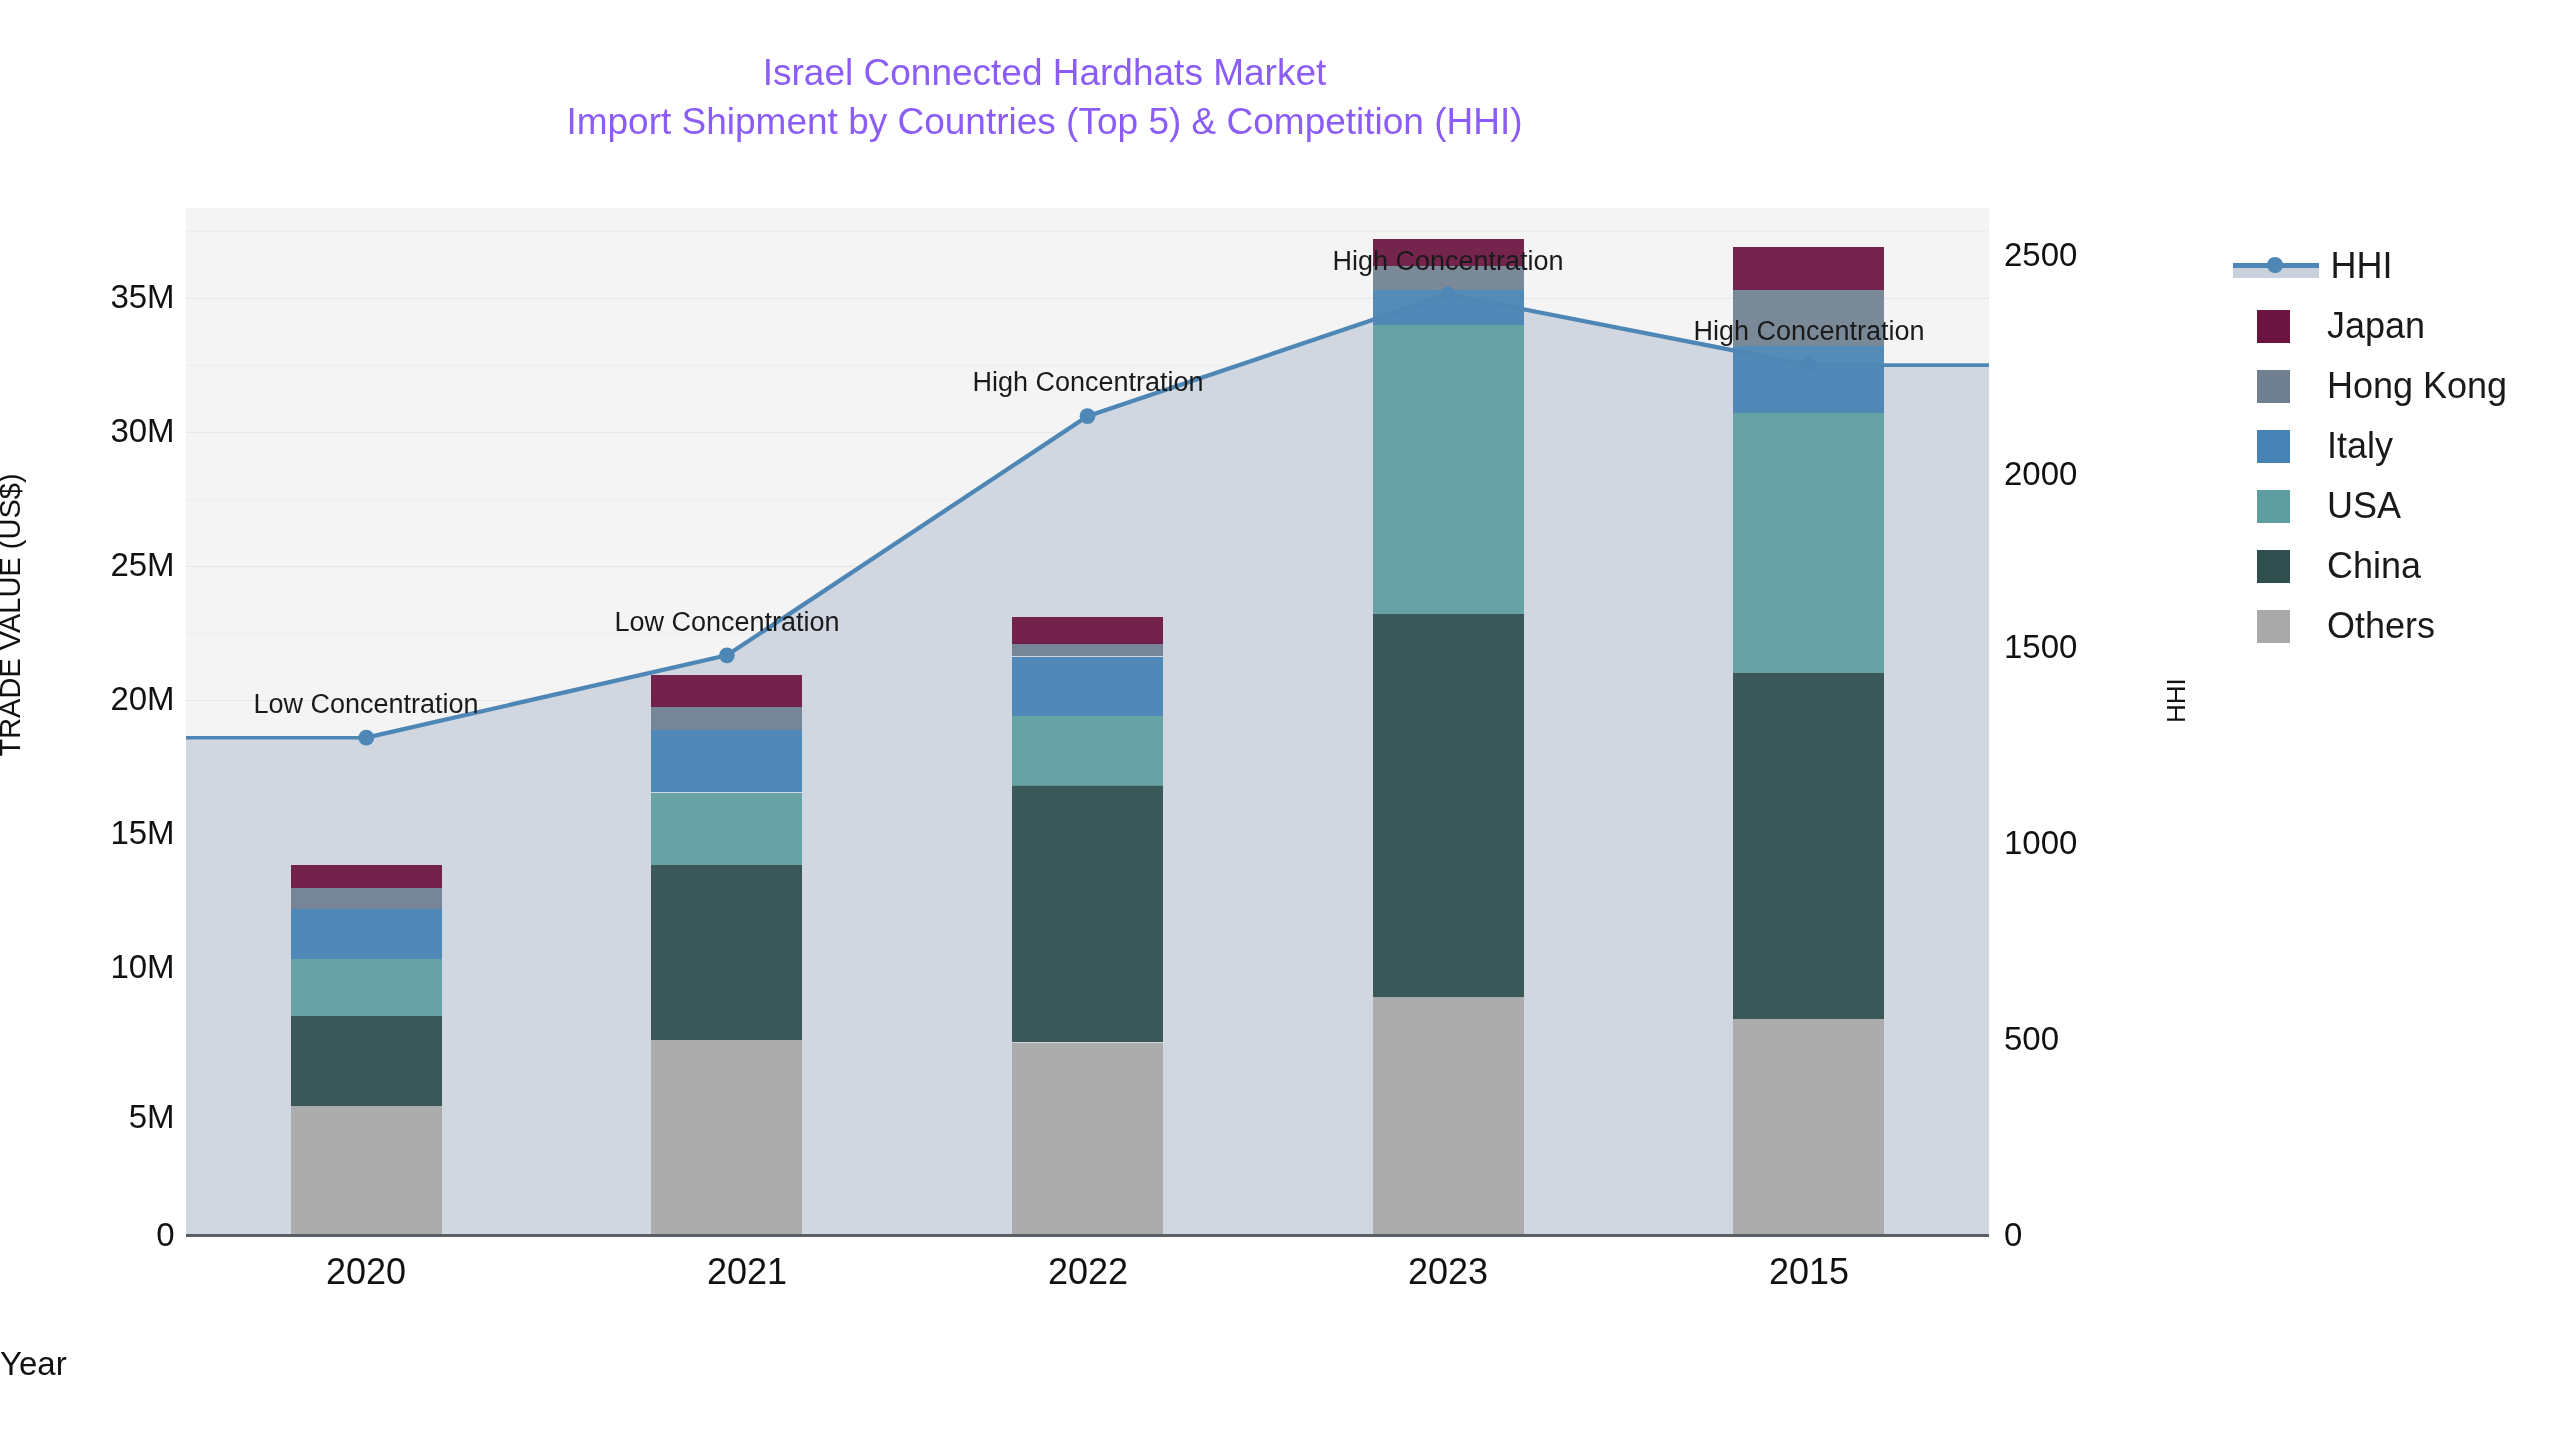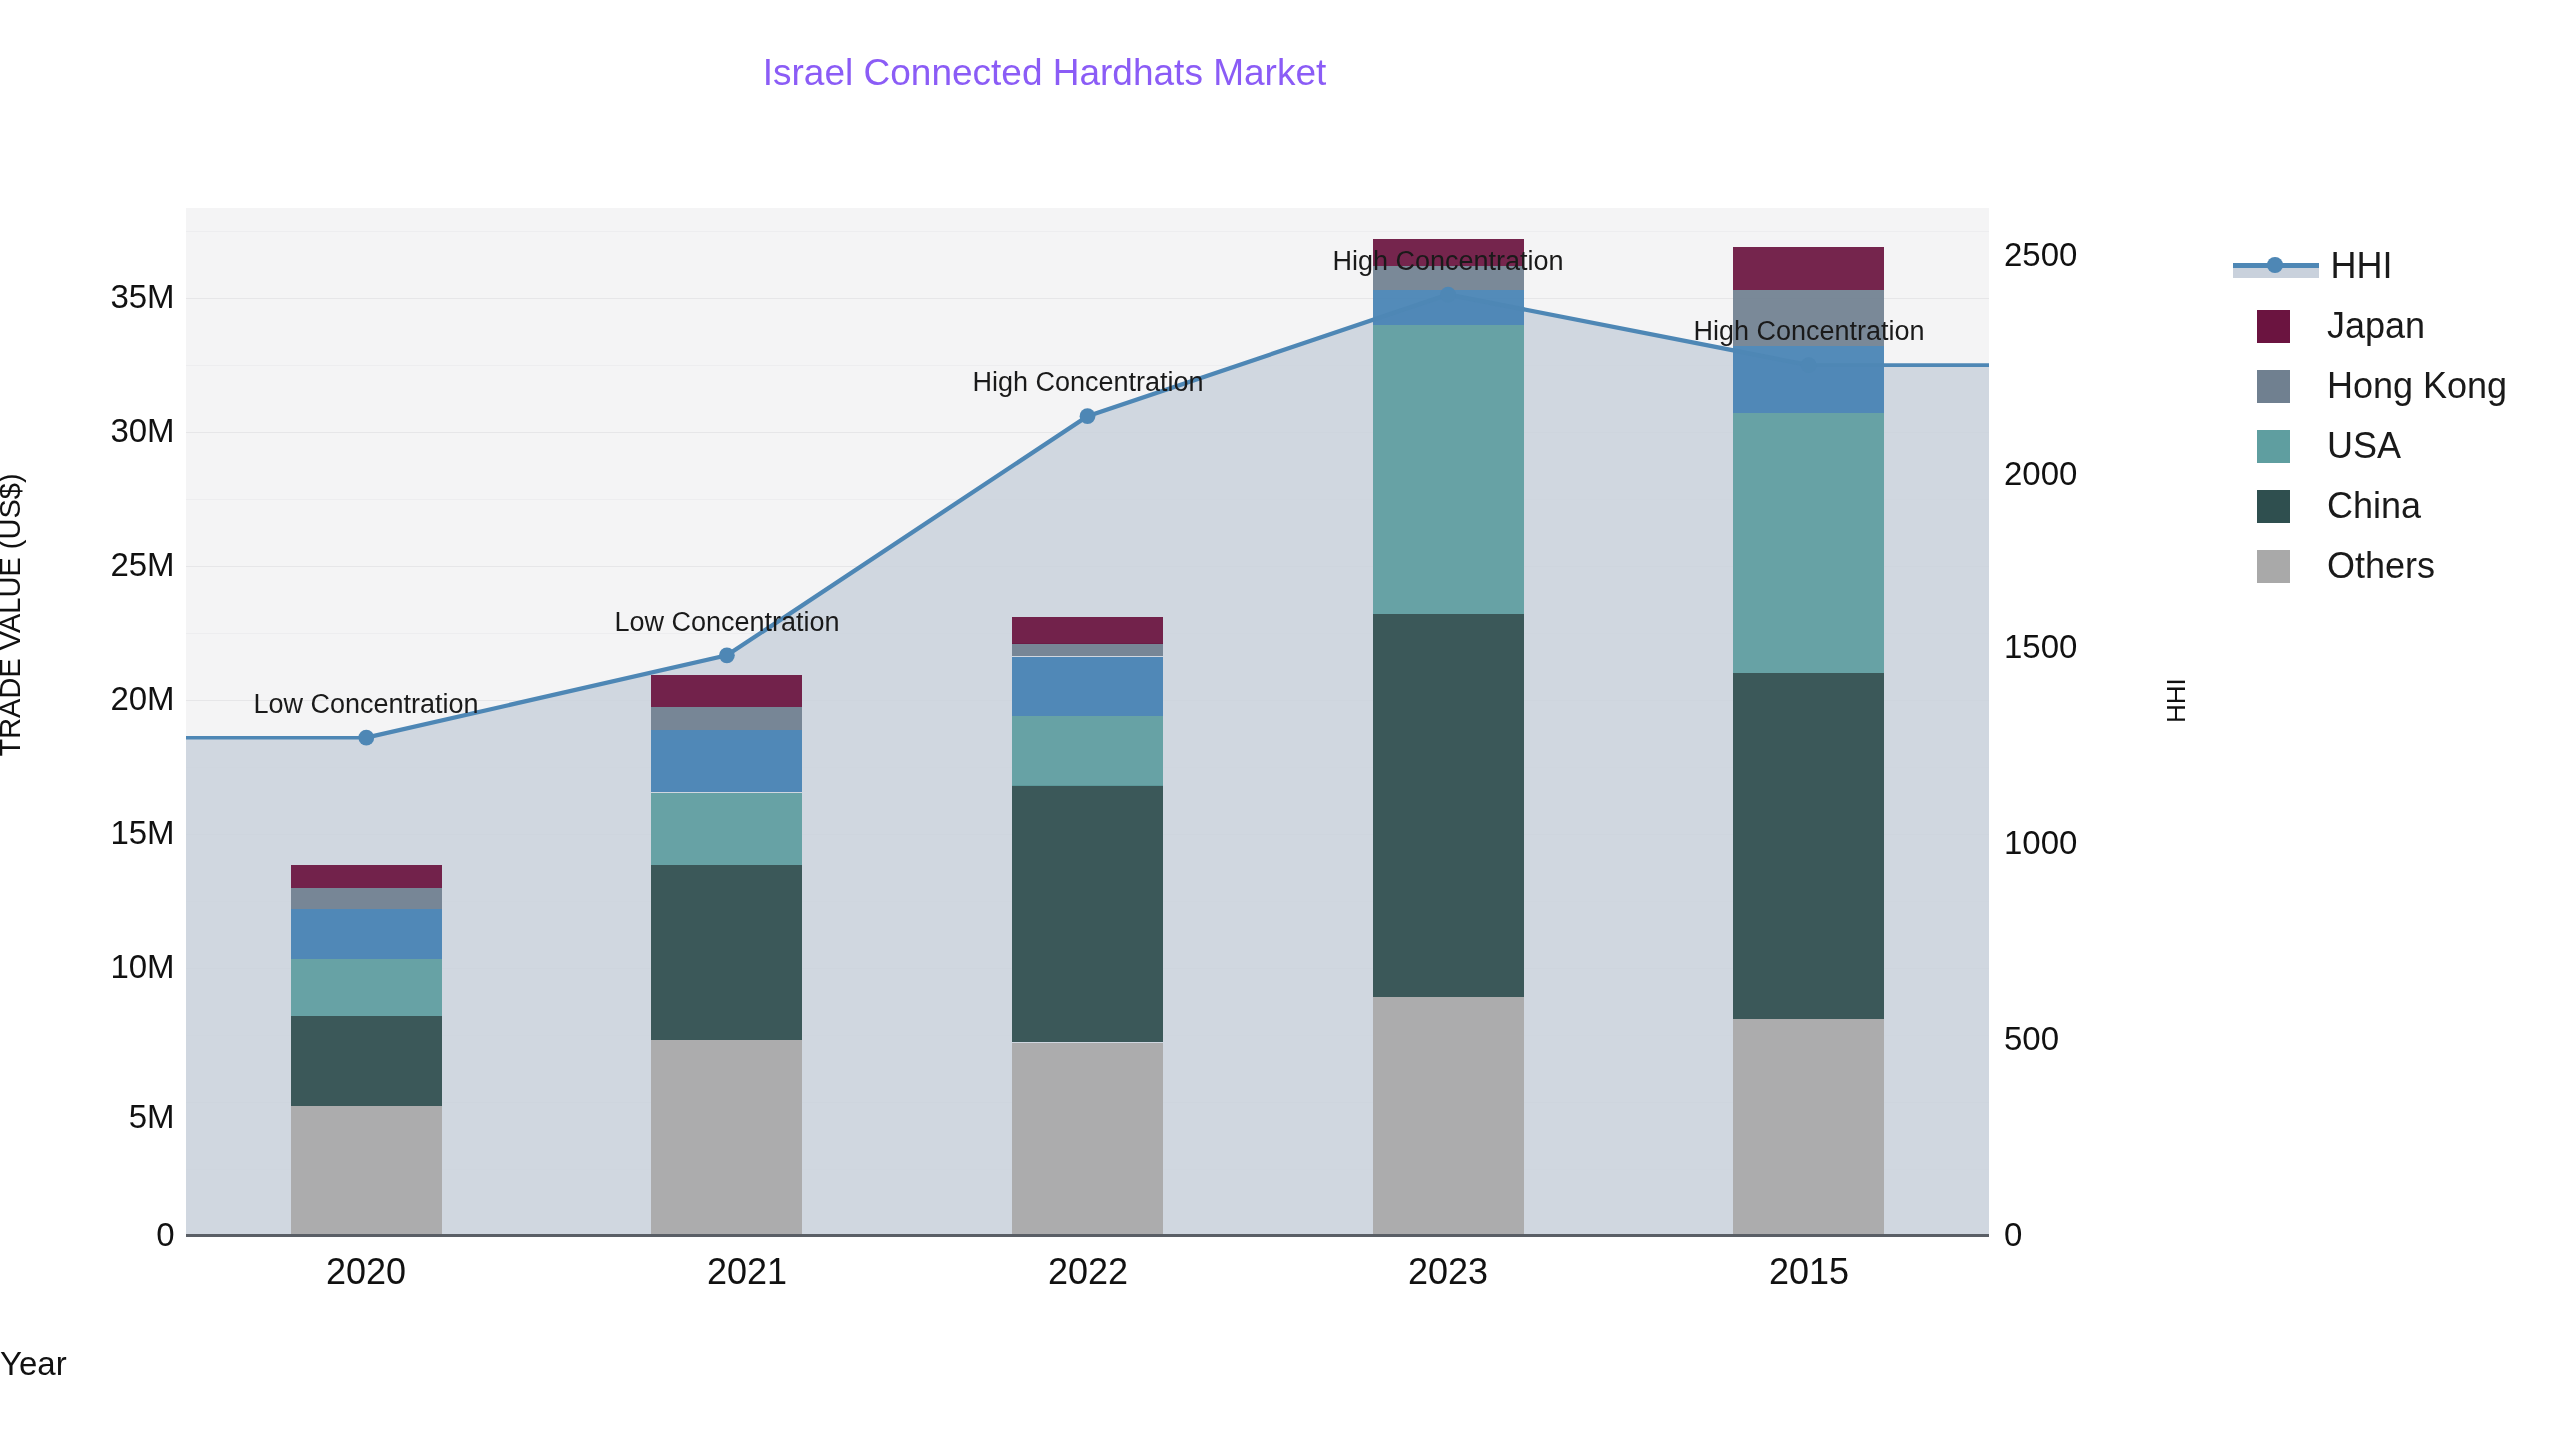--- a/index.html
+++ b/index.html
@@ -40,20 +40,21 @@
   .legend-line-marker .lmdot{position:absolute;left:34px;top:7.9px;width:15.7px;height:15.7px;border-radius:50%;background:#4e87b5;}
   .legend-label{font-size:36px;color:#1a1a1a;white-space:nowrap;}
 </style>
 </head>
 <body>
 
 <div id="root">
 
   <div class="title-block">
     <div class="title-line">Israel Connected Hardhats Market</div>
+    <div class="title-line">Import Shipment by Countries (Top 5) &amp; Competition (HHI)</div>
   </div>
 
   <div class="plot" id="plot">
       <div class="gridline" style="top: 1028px;"></div>
       <div class="gridline minor" style="top: 961px;"></div>
       <div class="gridline" style="top: 894px;"></div>
       <div class="gridline minor" style="top: 827px;"></div>
       <div class="gridline" style="top: 760px;"></div>
       <div class="gridline minor" style="top: 693px;"></div>
       <div class="gridline" style="top: 626px;"></div>
@@ -162,20 +163,24 @@
       </div>
       <div class="legend-row">
         <span class="legend-swatch" style="background: rgb(107, 20, 64); margin-left: 24px; margin-right: 37px;"></span>
         <span class="legend-label">Japan</span>
       </div>
       <div class="legend-row">
         <span class="legend-swatch" style="background: rgb(112, 128, 144); margin-left: 24px; margin-right: 37px;"></span>
         <span class="legend-label">Hong Kong</span>
       </div>
       <div class="legend-row">
+        <span class="legend-swatch" style="background: rgb(70, 130, 180); margin-left: 24px; margin-right: 37px;"></span>
+        <span class="legend-label">Italy</span>
+      </div>
+      <div class="legend-row">
         <span class="legend-swatch" style="background: rgb(95, 158, 160); margin-left: 24px; margin-right: 37px;"></span>
         <span class="legend-label">USA</span>
       </div>
       <div class="legend-row">
         <span class="legend-swatch" style="background: rgb(47, 79, 79); margin-left: 24px; margin-right: 37px;"></span>
         <span class="legend-label">China</span>
       </div>
       <div class="legend-row">
         <span class="legend-swatch" style="background: rgb(169, 169, 169); margin-left: 24px; margin-right: 37px;"></span>
         <span class="legend-label">Others</span>

